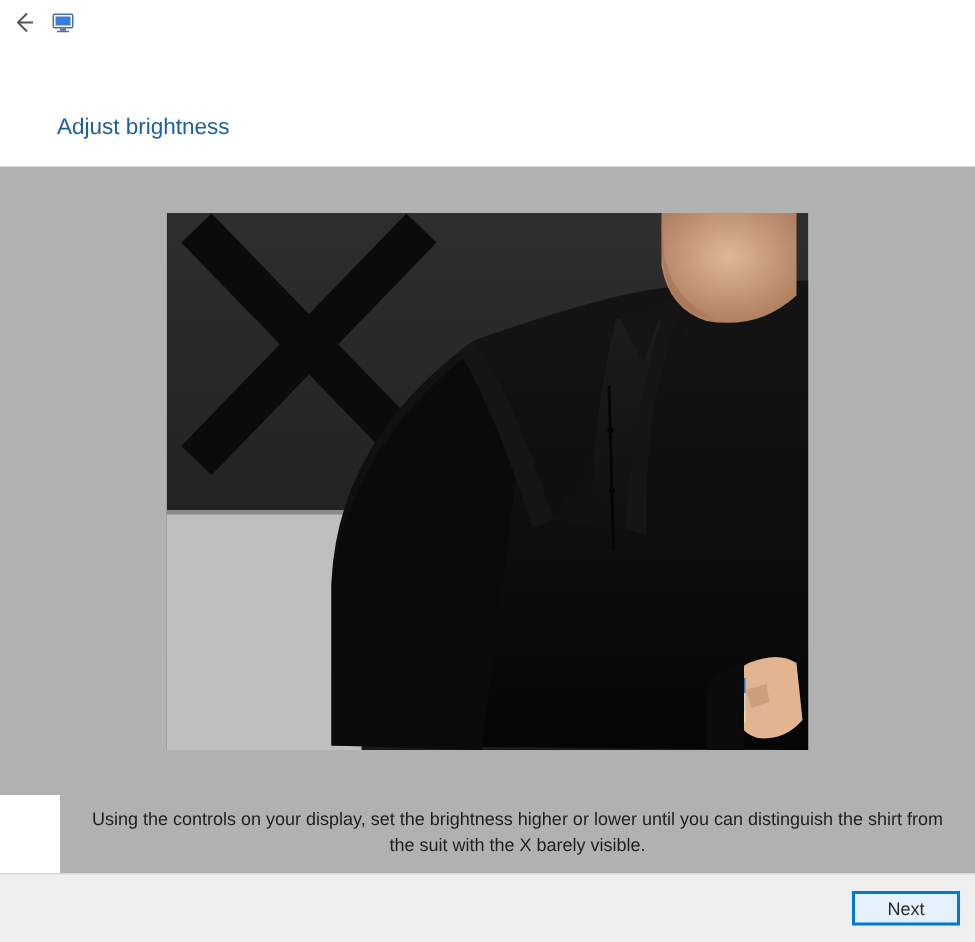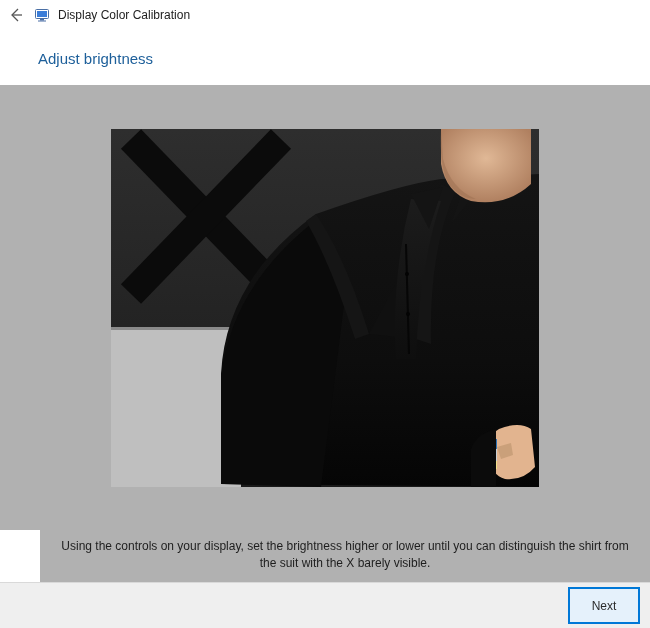--- a/index.html
+++ b/index.html
@@ -35,20 +35,21 @@
     }
 
     
     .heading-row {
       padding: 22px 10px 18px 38px;
     }
     .heading {
       font-size: 15px;
       font-weight: 400;
       color: #1d5f9a;
+      margin-top: 26px;
     }
 
     
     .image-area {
       flex: 1;
       background: #b1b1b1;
       display: flex;
       align-items: center;
       justify-content: center;
       overflow: hidden;
@@ -77,21 +78,21 @@
       border-top: 1px solid #d9d9d9;
       display: flex;
       justify-content: flex-end;
       align-items: center;
       gap: 8px;
       padding: 8px 10px;
       height: 46px;
     }
     .btn {
       min-width: 72px;
-      height: 37px;
+      height: 23px;
       font: inherit;
       font-size: 12px;
       background: #e1e1e1;
       border: 1px solid #adadad;
       color: #2b2b2b;
       padding: 0 14px;
       cursor: default;
     }
     .btn.primary {
       border: 2px solid #0078d7;
@@ -109,21 +110,20 @@
     </svg>
   </div>
   <span class="app-icon">
     <svg width="16" height="16" viewBox="0 0 16 16">
       <rect x="1.5" y="2.5" width="13" height="9" rx="1" fill="#ffffff" stroke="#4a6fa5" stroke-width="1"></rect>
       <rect x="3" y="4" width="10" height="6" fill="#3b7dd8"></rect>
       <rect x="6" y="12" width="4" height="1.5" fill="#4a6fa5"></rect>
       <rect x="4" y="13.5" width="8" height="1" fill="#4a6fa5"></rect>
     </svg>
   </span>
-  <span class="title-text">Display Color Calibration</span>
 </div>
 
 <div class="heading-row">
   <h1 class="heading">Adjust brightness</h1>
 </div>
 
 <div class="image-area">
   <div class="calibration-image">
     <svg width="428" height="358" viewBox="0 0 428 358" preserveAspectRatio="none">
       <defs>

